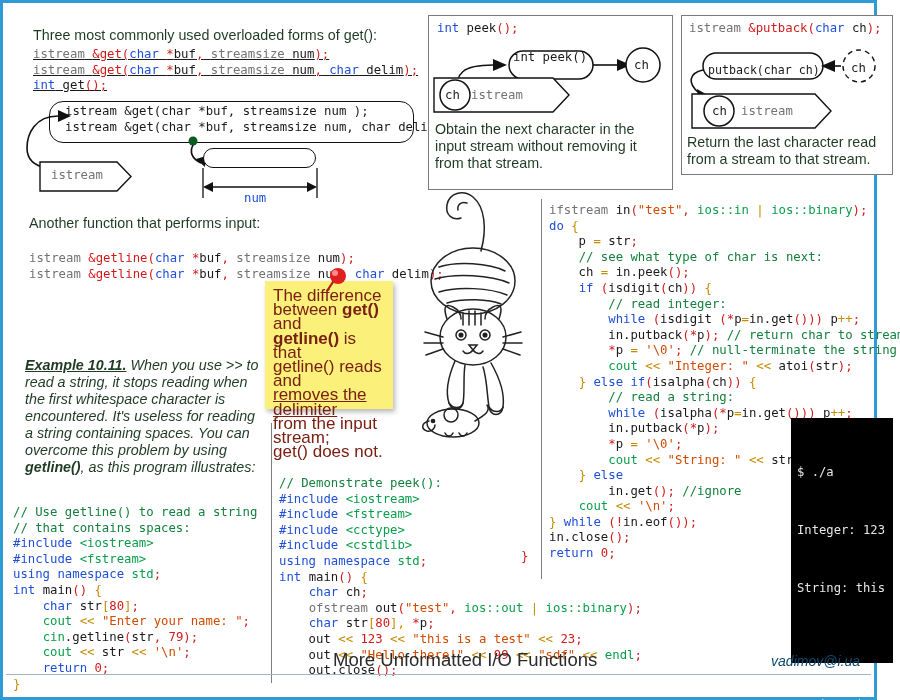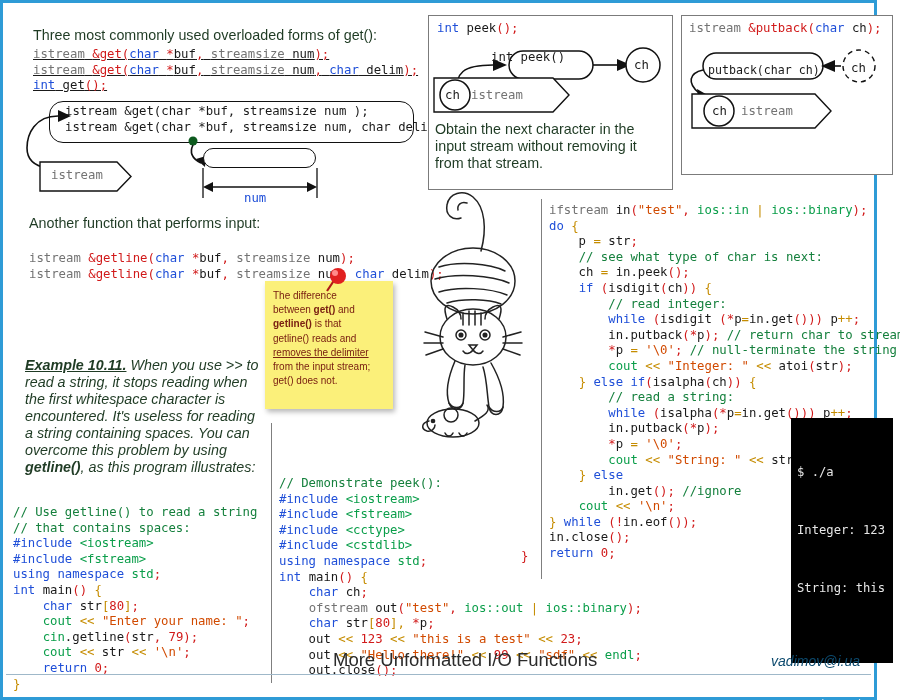--- a/index.html
+++ b/index.html
@@ -19,21 +19,21 @@
   .str{color:#d14a00;}     
   .num{color:#d11a1a;}
   .cmt{color:#15803d;}
   .op{color:#c58c00;}
   .blk{color:#1a1a1a;}
   .box{border:1px solid #7b7b7b;background:#fff;box-sizing:border-box;}
   .diagbox{border:1px solid #111;border-radius:14px;box-sizing:border-box;background:#fff;}
   svg{display:block;overflow:visible;}
   .title{font-size:18.5px;color:#2b2b2b;font-family:"Liberation Sans",sans-serif;}
   .email{font-size:14px;font-style:italic;color:#0c4a6e;}
-  .note{background:#fbf07a;color:#7a2012;font-size:10px;line-height:14.2px;
+  .note{background:#fbf07a;color:#7a2012;font-size:17px;line-height:14.2px;
         font-family:"Liberation Sans",sans-serif;box-shadow:2px 3px 5px rgba(0,0,0,.28);}
   .note b{font-weight:bold;}
   .note u{text-decoration:underline;}
   .term{background:#000;color:#e6e6e6;font-family:"DejaVu Sans Mono",monospace;
         font-size:12.2px;line-height:19.4px;white-space:pre;}
   .ul{text-decoration:underline;margin-top:36px;}
   .bold{font-weight:bold;}
   .footline{position:absolute;left:3px;right:3px;bottom:22px;border-bottom:1px solid #9fb8c9;}
 </style>
 </head>
@@ -84,21 +84,21 @@
 
     <path d="M22 54 C20 34 28 26 58 26" fill="none" stroke="#111" stroke-width="1.6"></path>
     <polygon points="58,20 58,32 72,26" fill="#111"></polygon>
 
     <rect x="74" y="12" width="84" height="28" rx="14" ry="14" fill="#fff" stroke="#111" stroke-width="1.5"></rect>
 
     <line x1="158" y1="26" x2="182" y2="26" stroke="#111" stroke-width="1.6"></line>
     <polygon points="196,26 182,20 182,32" fill="#111"></polygon>
     <circle cx="208" cy="26" r="17" fill="#fff" stroke="#111" stroke-width="1.5"></circle>
   </svg>
-  <div class="abs code" style="left:488px;top:47px;">int peek()</div>
+  <div class="abs code" style="left:510px;top:47px;">int peek()</div>
   <div class="abs code" style="left:631px;top:55px;">ch</div>
 
   <svg class="abs" style="left:430px;top:74px;" width="140" height="36">
     <polygon points="1,1 120,1 136,18 120,35 1,35" fill="#fff" stroke="#111" stroke-width="1.4"></polygon>
     <circle cx="22" cy="18" r="15" fill="#fff" stroke="#111" stroke-width="1.5"></circle>
   </svg>
   <div class="abs code" style="left:442px;top:85px;">ch</div>
   <div class="abs code" style="left:468px;top:85px;"><span class="ty">istream</span></div>
 
   <div class="abs prose" style="left:432px;top:118px;width:233px;">Obtain the next character in the input stream without removing it from that stream.</div>
@@ -122,20 +122,21 @@
   <div class="abs code" style="left:705px;top:60px;font-size:11.6px;">putback(char ch)</div>
   <div class="abs code" style="left:848px;top:58px;">ch</div>
 
   <svg class="abs" style="left:688px;top:90px;" width="145" height="36">
     <polygon points="1,1 124,1 140,18 124,35 1,35" fill="#fff" stroke="#111" stroke-width="1.4"></polygon>
     <circle cx="28" cy="18" r="15" fill="#fff" stroke="#111" stroke-width="1.5"></circle>
   </svg>
   <div class="abs code" style="left:709px;top:101px;">ch</div>
   <div class="abs code" style="left:738px;top:101px;"><span class="ty">istream</span></div>
 
+  <div class="abs prose" style="left:684px;top:131px;width:202px;">Return the last character read from a stream to that stream.</div>
 
   <div class="abs prose" style="left:26px;top:212px;width:330px;">Another function that performs input:</div>
   <div class="abs code" style="left:26px;top:248px;"><span class="ty">istream</span> <span class="fn">&amp;getline(</span><span class="kw">char</span> <span class="fn">*</span>buf<span class="fn">,</span> <span class="ty">streamsize</span> num<span class="fn">);</span>
 <span class="ty">istream</span> <span class="fn">&amp;getline(</span><span class="kw">char</span> <span class="fn">*</span>buf<span class="fn">,</span> <span class="ty">streamsize</span> num<span class="fn">,</span> <span class="kw">char</span> delim<span class="fn">);</span></div>
 
   <svg class="abs" style="left:392px;top:182px;" width="150" height="240">
     <g fill="none" stroke="#222" stroke-width="1.5" stroke-linecap="round">
 
       <path d="M86 66 C92 44 90 22 78 12 C68 4 54 8 52 20 C50 30 58 36 66 33"></path>
       <path d="M72 18 C66 16 62 20 63 25"></path>

